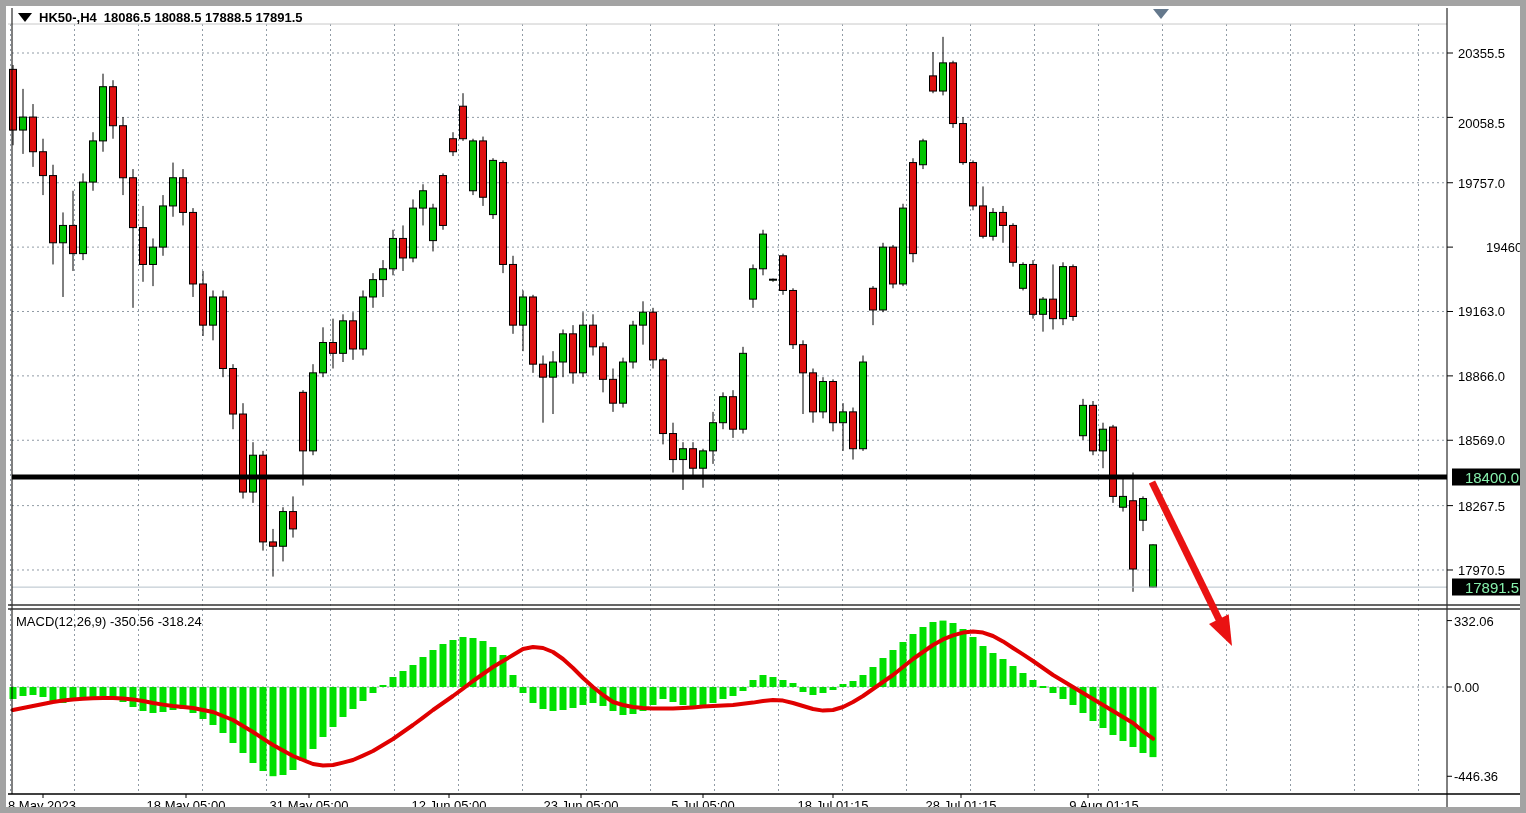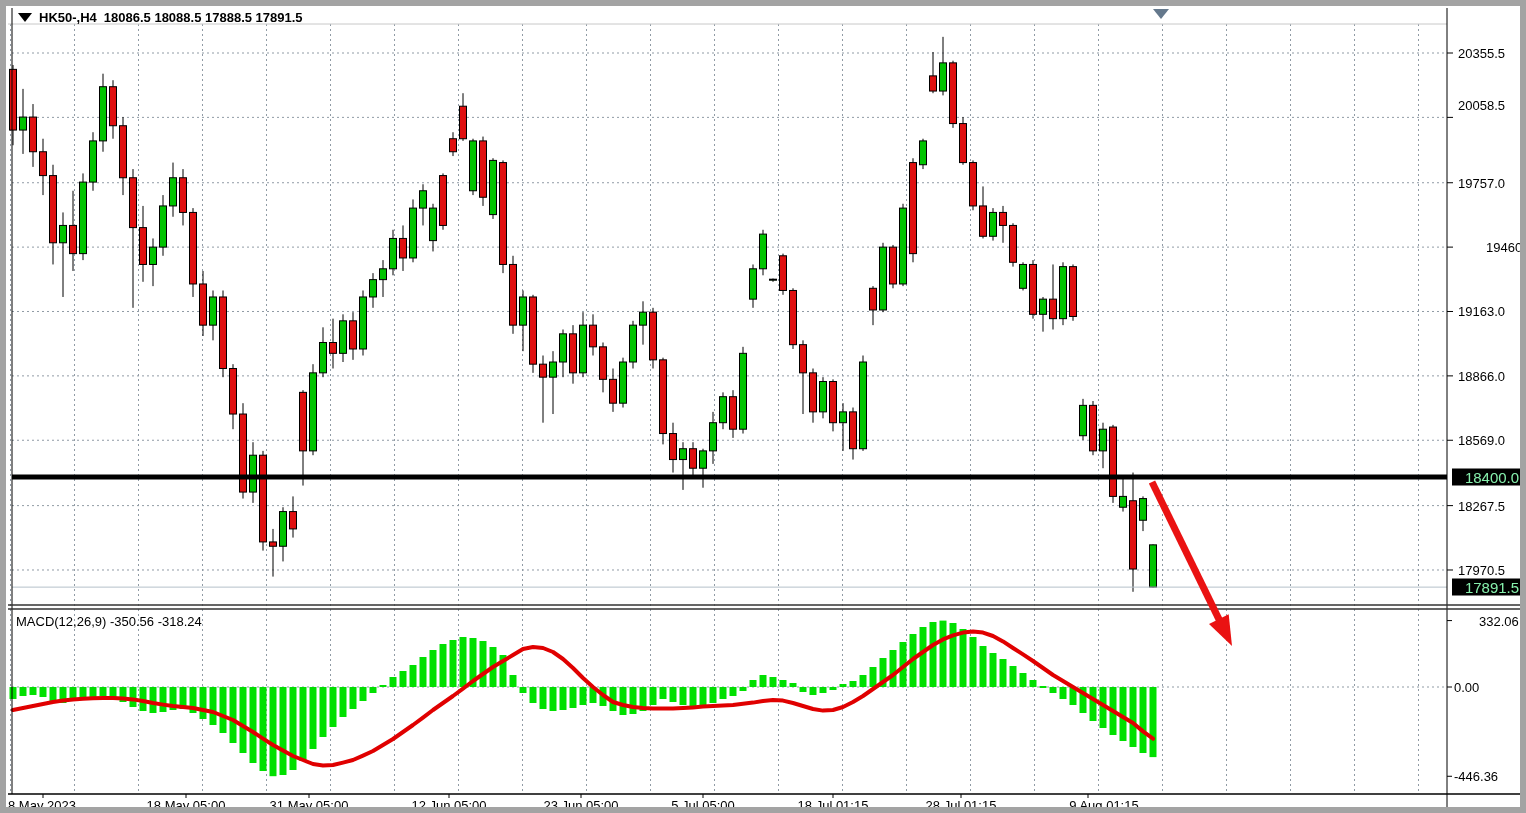--- a/index.html
+++ b/index.html
@@ -475,33 +475,33 @@
   <div id="title-bar">
     <span class="tri-down"></span>
     <span>HK50-,H4</span>
     <span>18086.5 18088.5 17888.5 17891.5</span>
   </div>
 
   <div id="macd-label"><span>MACD(12,26,9)</span> <span>-350.56 -318.24</span></div>
 
   <div id="price-axis">
       <div class="price-label" style="top: 47px;">20355.5</div>
-      <div class="price-label" style="top: 99px;">20058.5</div>
+      <div class="price-label" style="top: 117px;">20058.5</div>
       <div class="price-label" style="top: 176.737px;">19757.0</div>
       <div class="price-label" style="top: 241.118px; margin-left: 28px;">19460.0</div>
       <div class="price-label" style="top: 305.498px;">19163.0</div>
       <div class="price-label" style="top: 369.879px;">18866.0</div>
       <div class="price-label" style="top: 434.26px;">18569.0</div>
       <div class="price-label" style="top: 499.616px;">18267.5</div>
       <div class="price-label" style="top: 563.996px;">17970.5</div>
       <div class="price-badge" style="top: 470.894px;">18400.0</div>
       <div class="price-badge" style="top: 581.121px;">17891.5</div>
     </div>
   <div id="macd-axis">
-      <div class="macd-axis-label" style="top: 614.588px; margin-left: 25px;">332.06</div>
+      <div class="macd-axis-label" style="top: 614.588px;">332.06</div>
       <div class="macd-axis-label" style="top: 681px;">0.00</div>
       <div class="macd-axis-label" style="top: 770.272px;">-446.36</div>
     </div>
   <div id="time-axis">
       <div class="time-label left" style="left: 2px;">8 May 2023</div>
       <div class="time-label" style="left: 180px;">18 May 05:00</div>
       <div class="time-label" style="left: 303px; text-decoration: underline;">31 May 05:00</div>
       <div class="time-label" style="left: 443px;">12 Jun 05:00</div>
       <div class="time-label" style="left: 575px;">23 Jun 05:00</div>
       <div class="time-label" style="left: 697px;">5 Jul 05:00</div>

